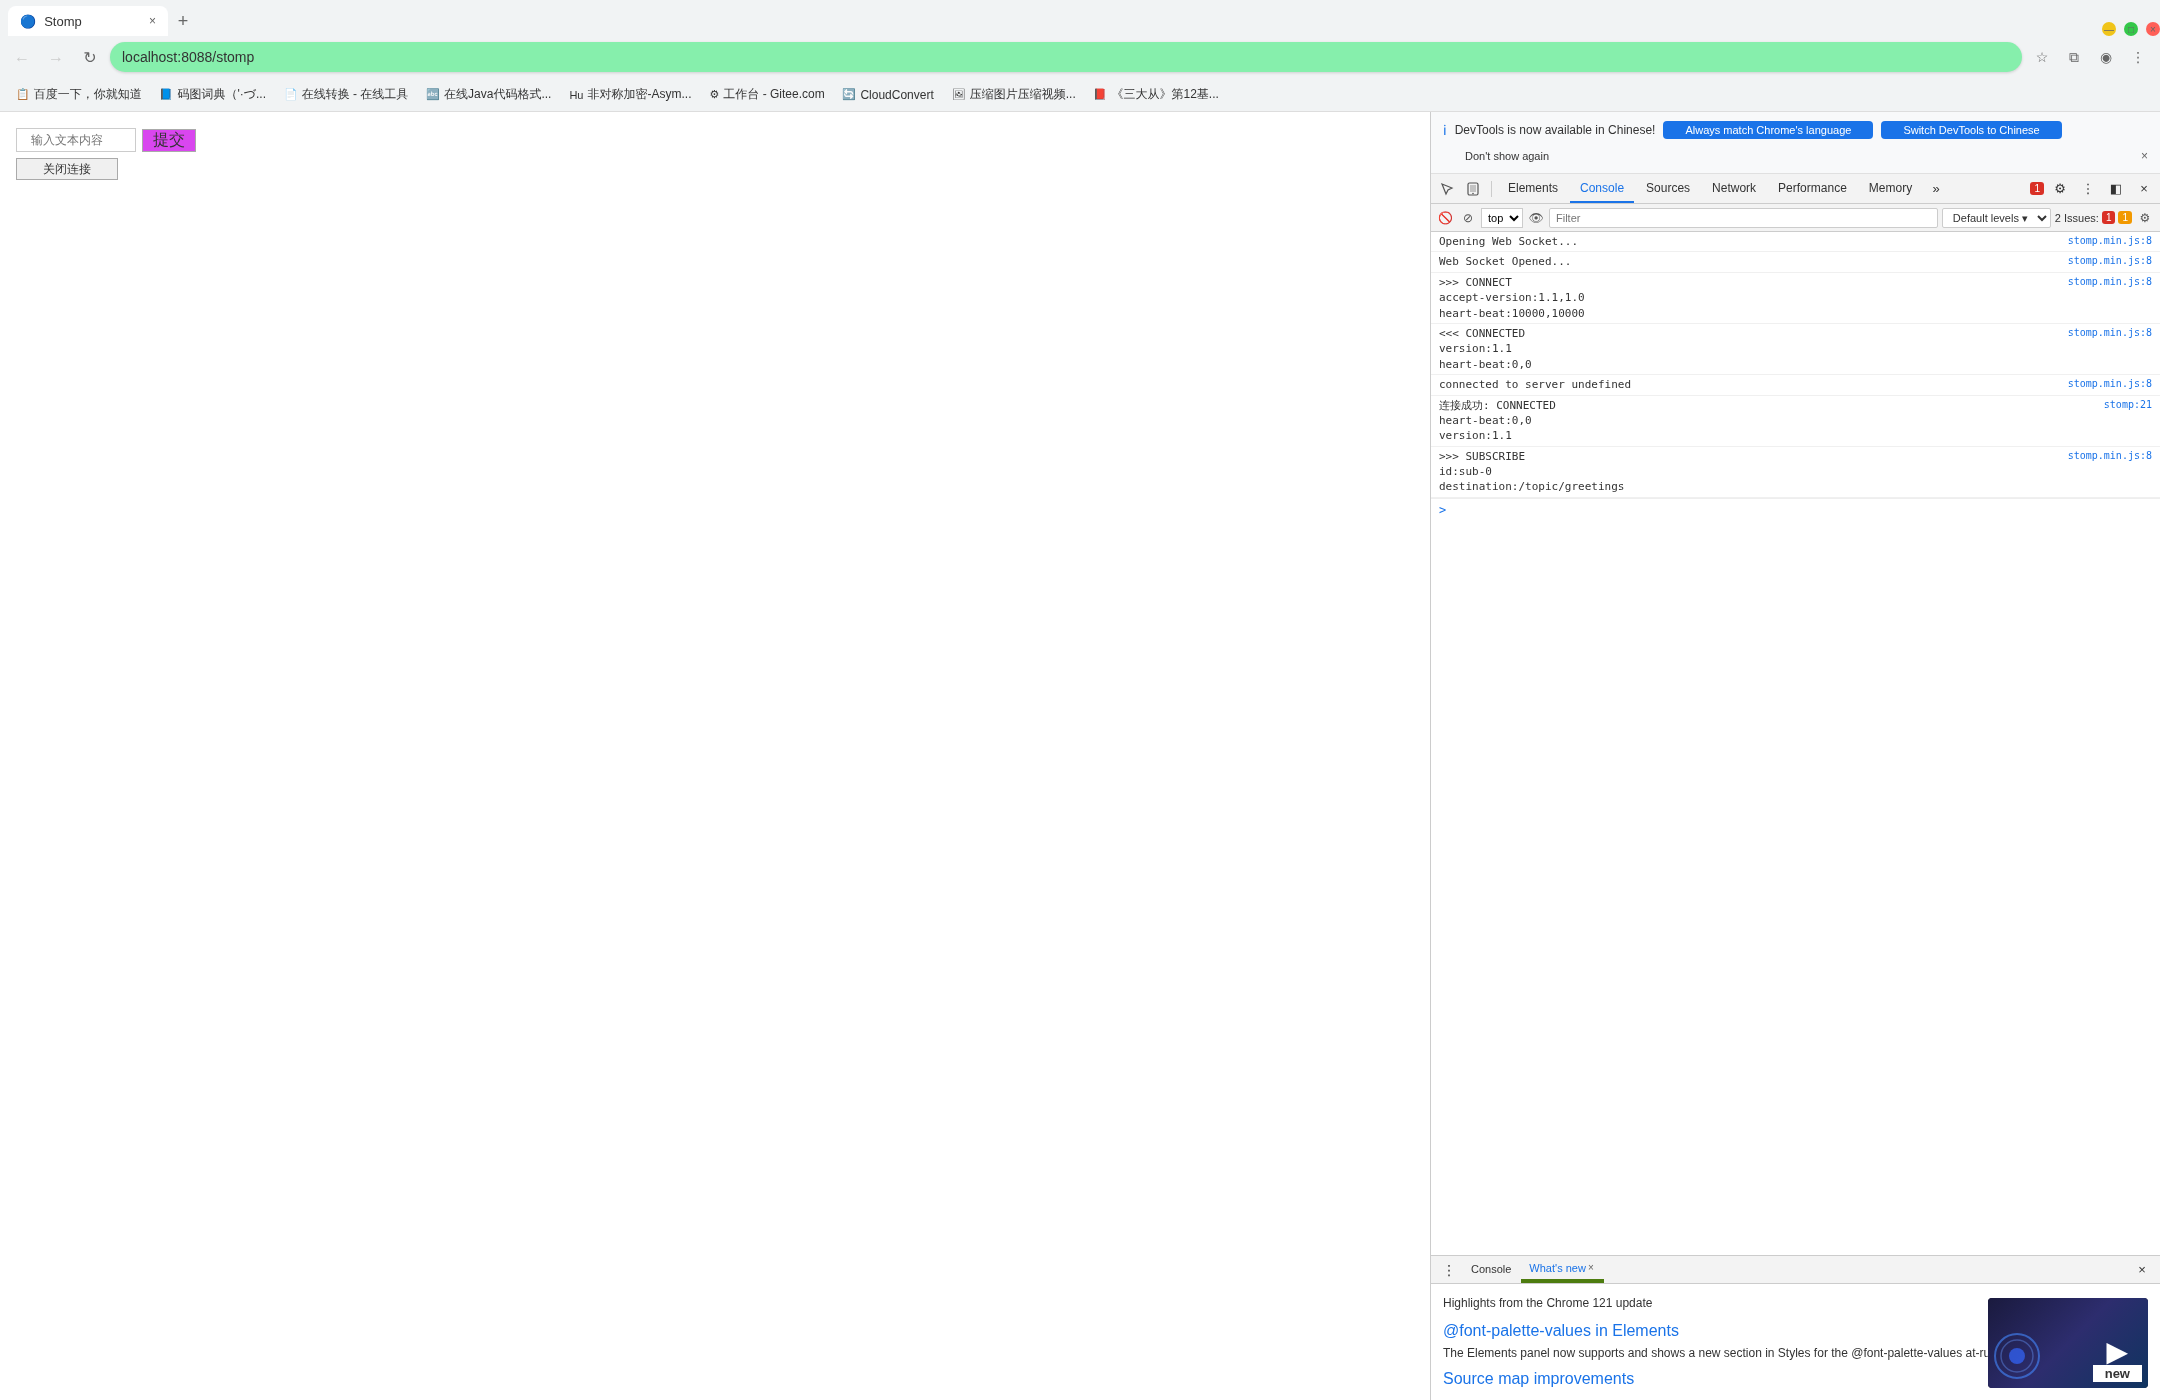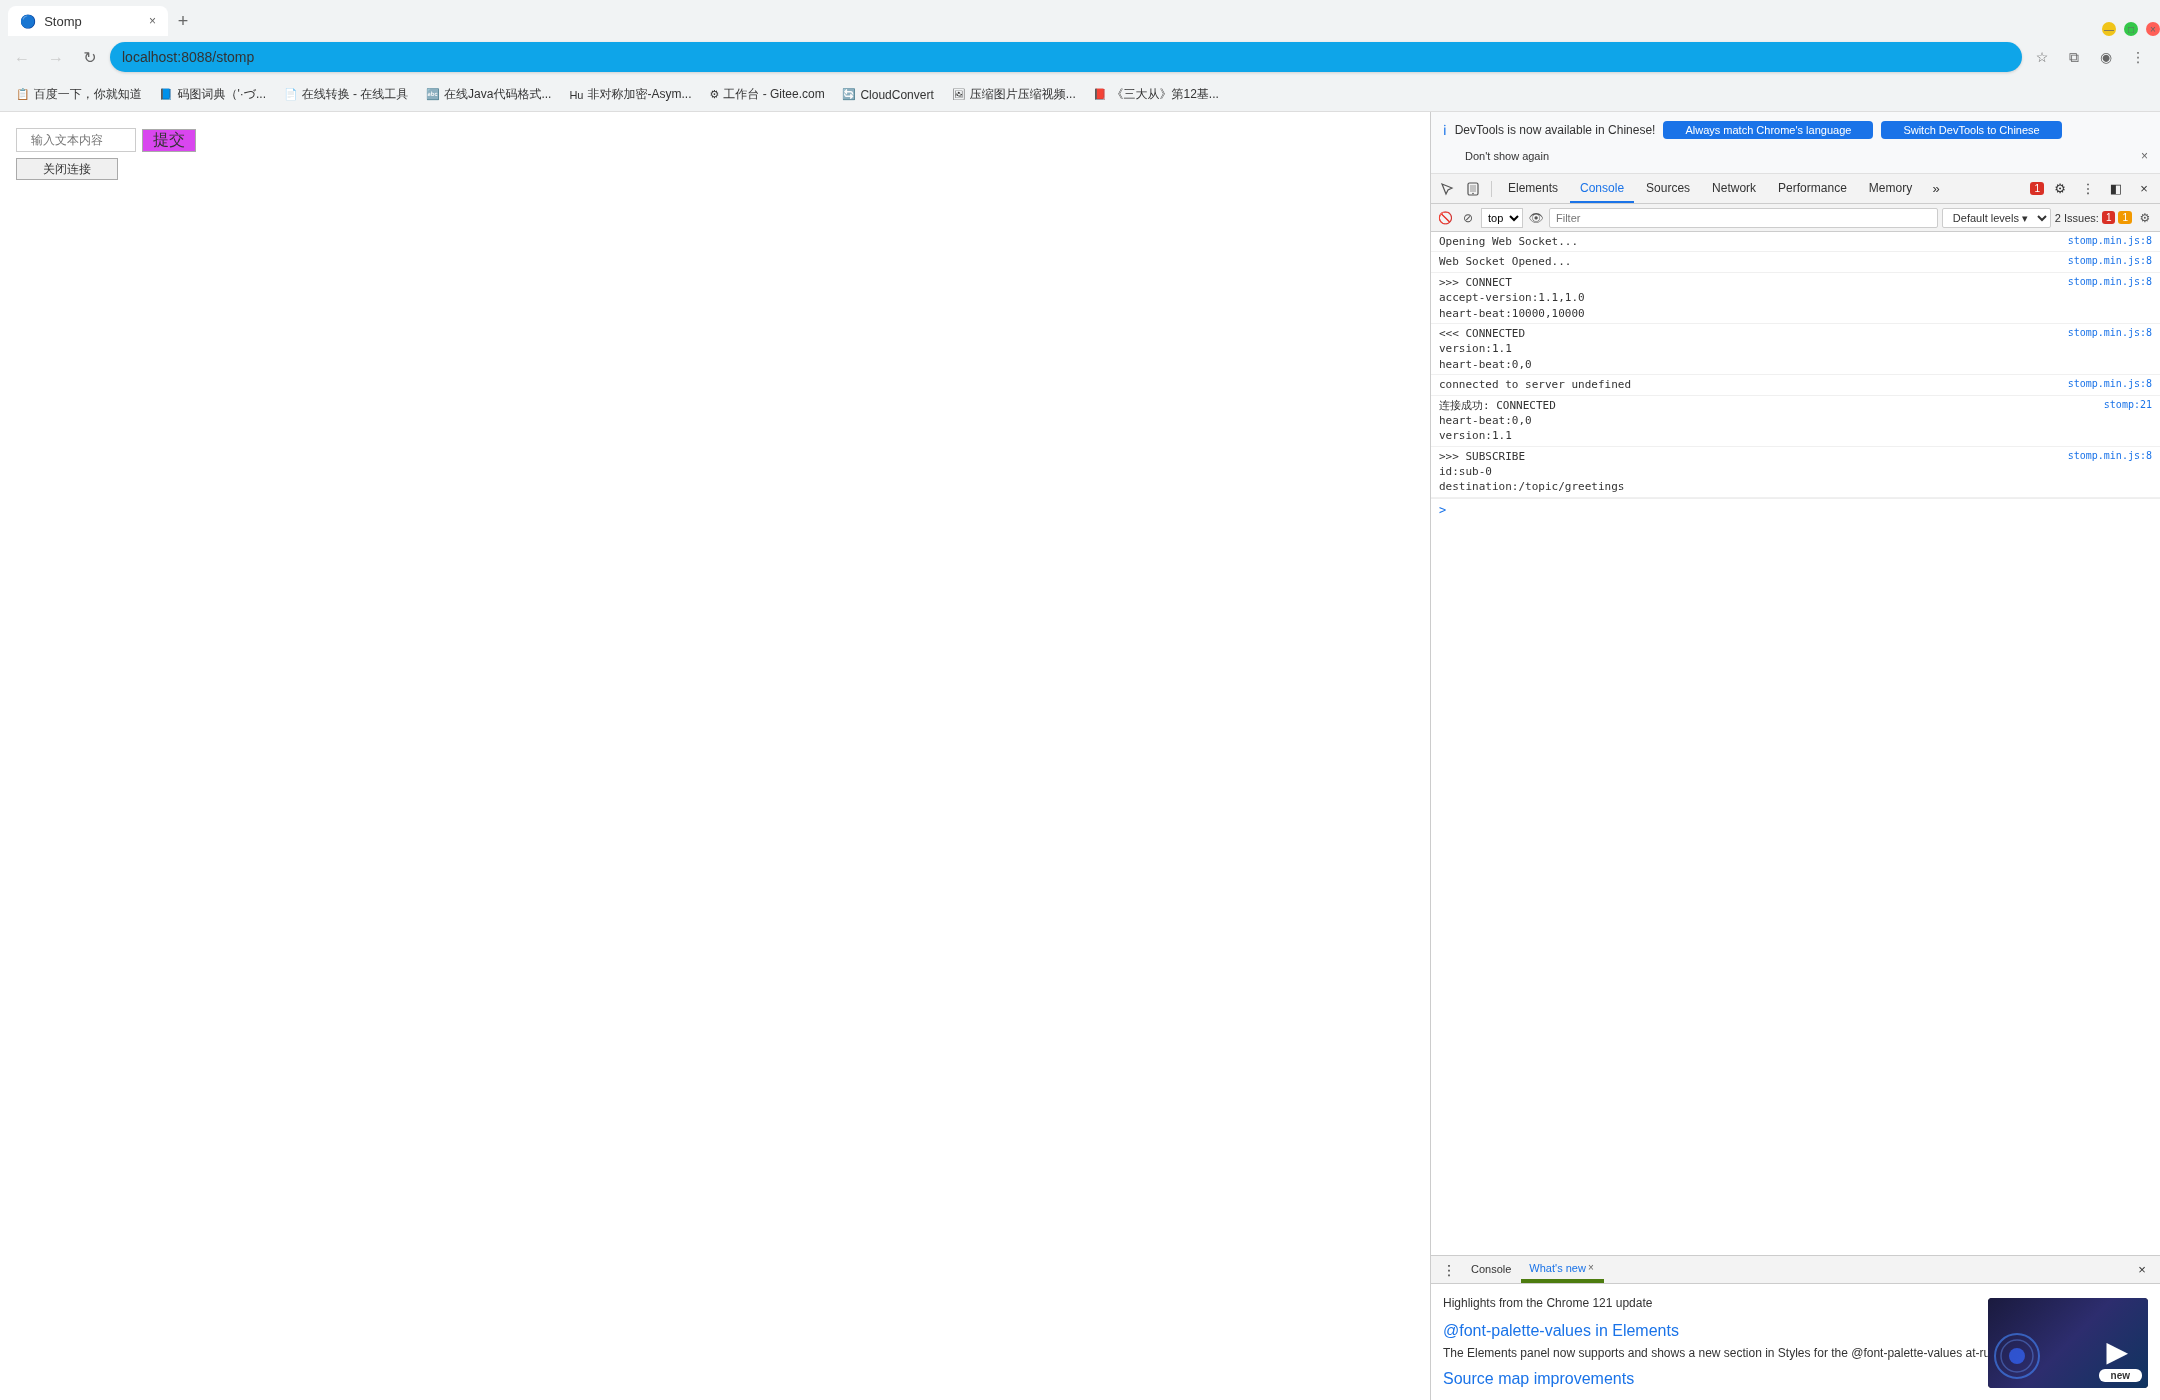--- a/index.html
+++ b/index.html
@@ -76,21 +76,21 @@
       color: #666;
       font-size: 16px;
       display: flex; align-items: center; justify-content: center;
     }
     .nav-btn.disabled { color: #ccc; cursor: default; }
     .address-input {
       flex: 1;
       height: 30px;
       border-radius: 20px;
       border: none;
-      background: #0ea5e9;
+      background: #86efac;
       padding: 0 12px;
       font-size: 14px;
       color: #333;
       outline: none;
       box-shadow: 0 1px 3px rgba(0,0,0,0.15);
     }
     .address-icons {
       display: flex;
       align-items: center;
       gap: 4px;
@@ -701,19 +701,19 @@
         <div class="bottom-video-thumb">
           <div style="position:absolute;top:0;left:0;right:0;bottom:0;background:linear-gradient(135deg,#1a1a3e,#2d2d6e,#0f3460);"></div>
           <div style="position:absolute;bottom:4px;left:4px;">
             <svg width="50" height="50" viewBox="0 0 50 50">
               <circle cx="25" cy="25" r="22" fill="none" stroke="#4488ff" stroke-width="2" opacity="0.6"></circle>
               <circle cx="25" cy="25" r="16" fill="none" stroke="#6699ff" stroke-width="1.5" opacity="0.4"></circle>
               <circle cx="25" cy="25" r="8" fill="#3366ff" opacity="0.7"></circle>
             </svg>
           </div>
           <div class="video-play-btn" style="position:absolute;right:20px;bottom:20px;">▶</div>
-          <div class="video-new-badge" style="position:absolute;bottom:6px;right:6px;background:#fff;color:#333;font-size:10px;padding:1px 12px;border-radius:6px;font-weight:bold;">new</div>
+          <div class="video-new-badge" style="position:absolute;bottom:6px;right:6px;background:#fff;color:#333;font-size:13px;padding:1px 12px;border-radius:0;font-weight:bold;">new</div>
         </div>
       </div>
     </div>
 
   </div>
 </div>
 
 </body></html>

